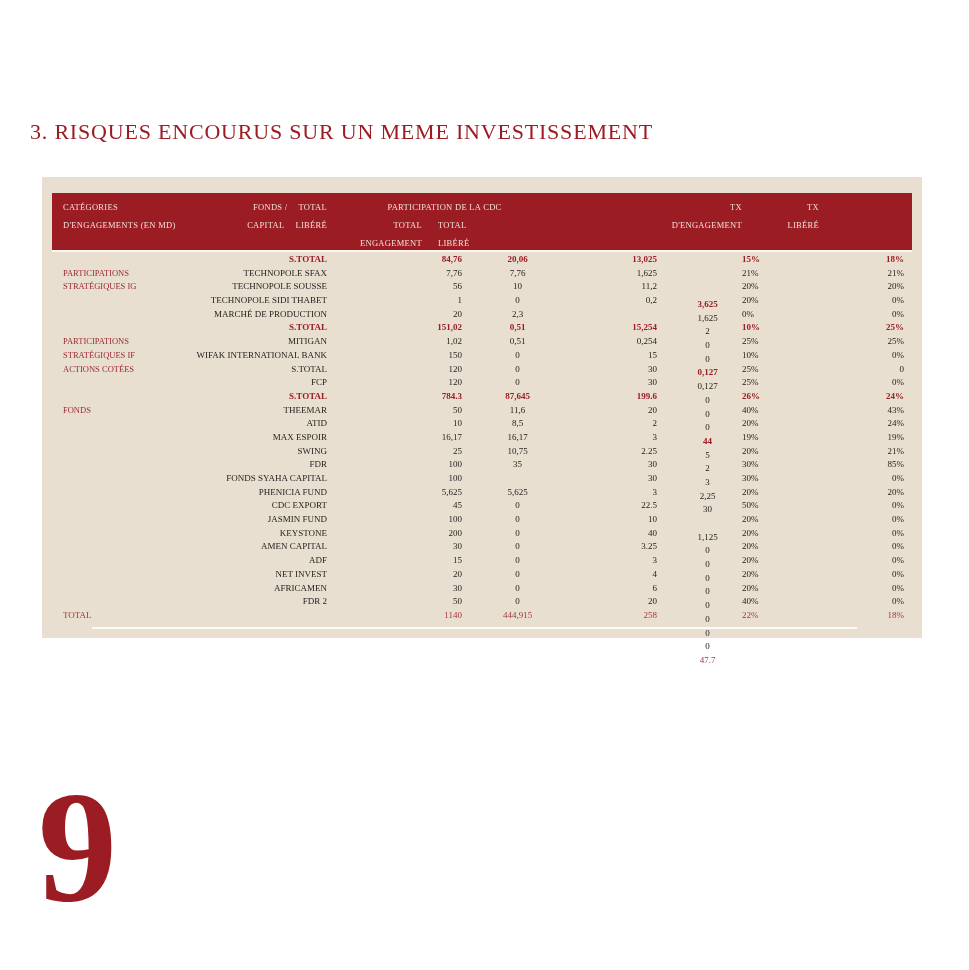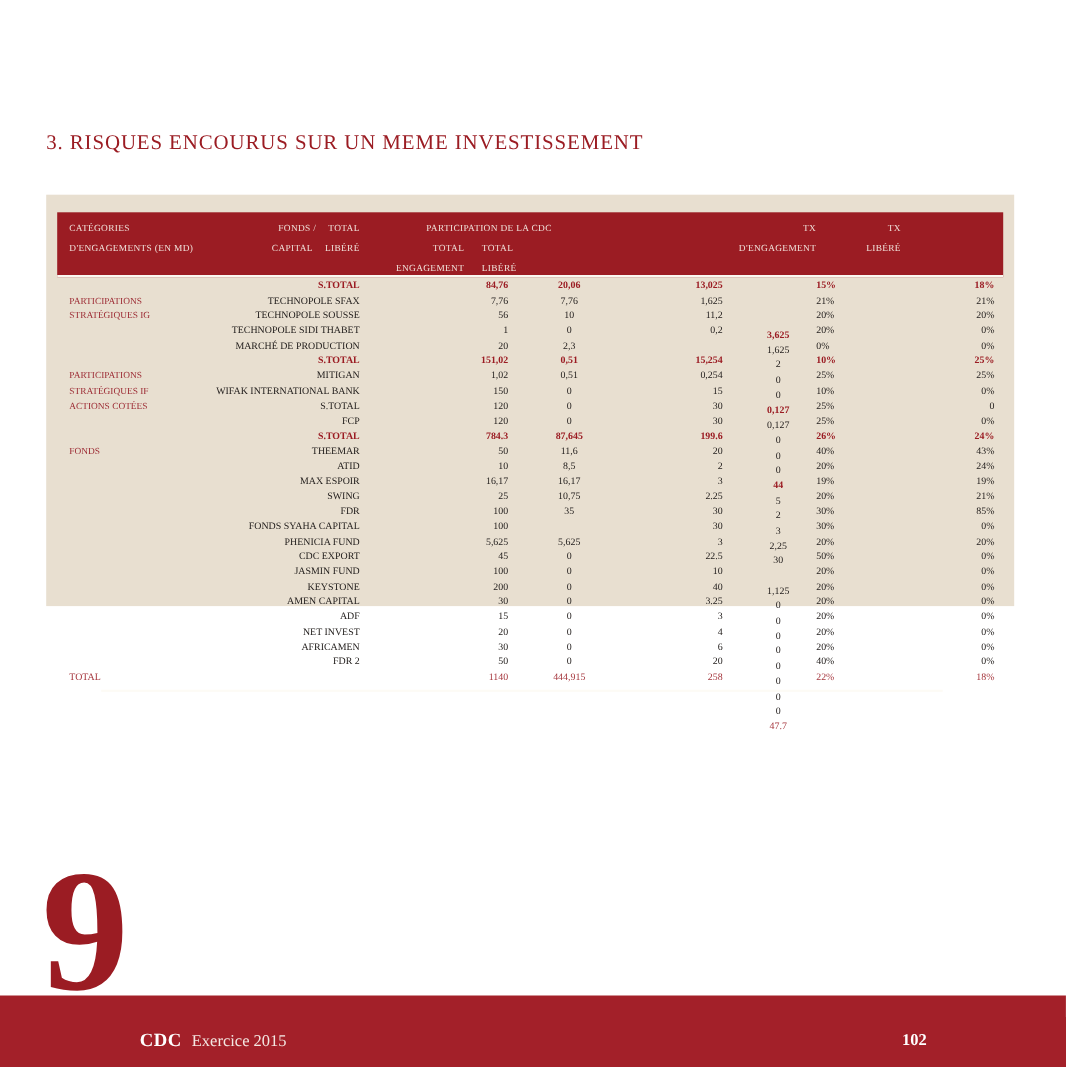--- a/index.html
+++ b/index.html
@@ -14,28 +14,28 @@
   *{margin:0;padding:0;box-sizing:border-box;}
   html,body{background:#ffffff;}
   .page{
     position:relative;
     width:969px;height:970px;
     background:#ffffff;
     overflow:hidden;
     font-family:"Liberation Serif", serif;
   }
   .page-title{
-    position:absolute;left:42px;top:119px;
-    font-size:19px;color:var(--accent);
+    position:absolute;left:30px;top:119px;
+    font-size:22px;color:var(--accent);
     letter-spacing:0.8px;font-weight:normal;
     white-space:nowrap;
   }
   .table-wrap{
     position:absolute;left:42px;top:177px;
-    width:880px;height:374px;
+    width:880px;height:461px;
     background:var(--table-bg);
     padding:16px 10px 0 10px;
   }
   .thead{
     background:var(--accent);
     color:var(--header-text);
     height:59px;
     padding-top:5px;
     display:grid;
     grid-template-columns:135px 140px 235px 180px 85px 85px;
@@ -417,20 +417,14 @@
           <div class="tcell txe">22%</div>
           <div class="tcell txl">18%</div>
         </div>
       </div>
 
     <div class="total-rule"></div>
   </div>
 
   <div class="chapter-number">9</div>
 
-  <div class="footer-bar">
-    <div class="footer-brand-group">
-      <span class="footer-brand">CDC</span><span class="footer-edition">Exercice 2015</span>
-    </div>
-    <div class="page-number">102</div>
-  </div>
 
 </div>
 
 </body></html>

